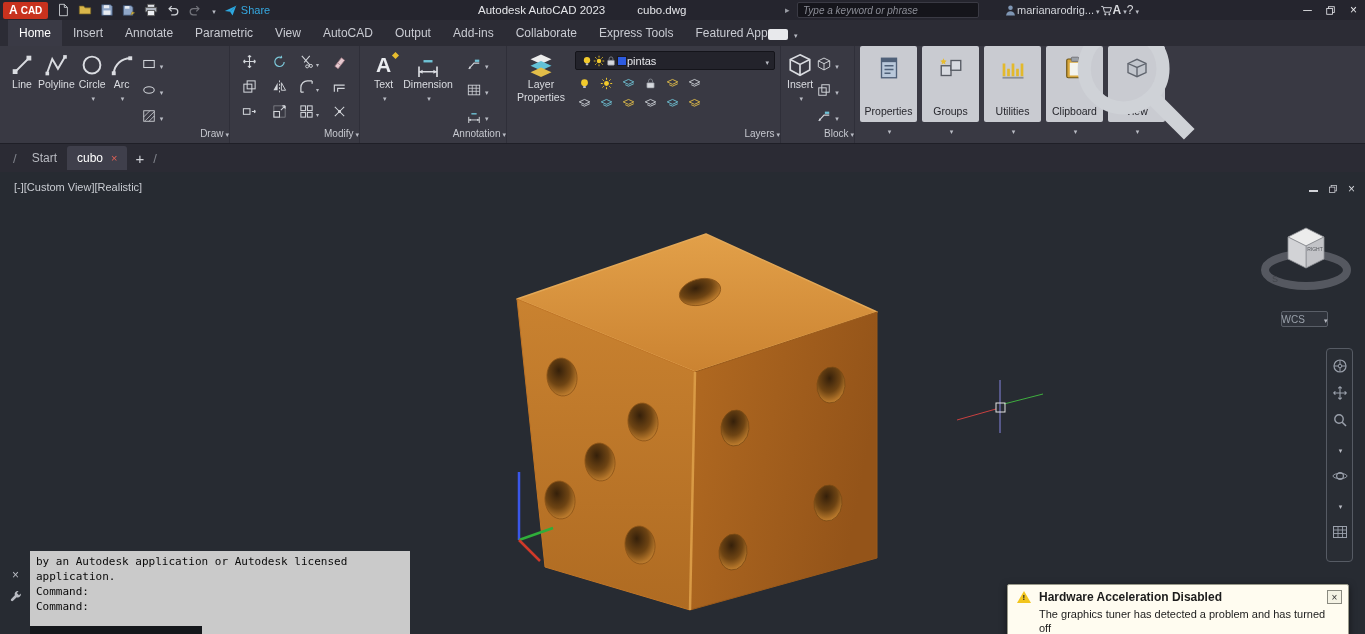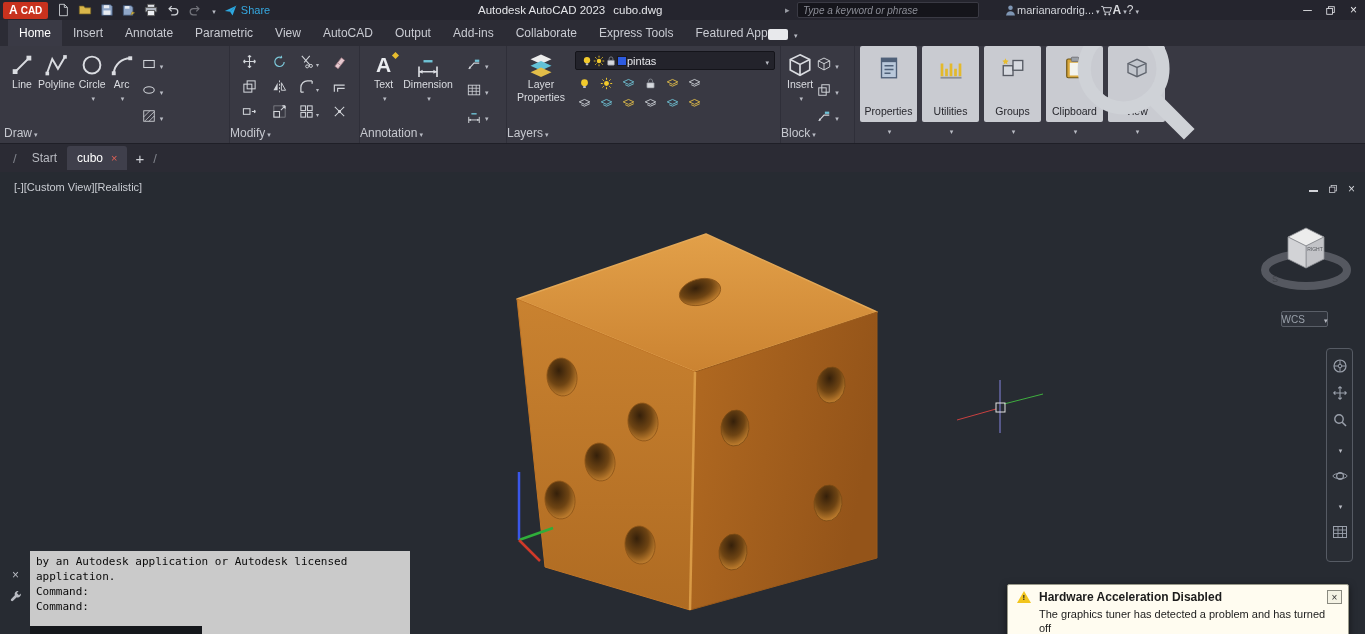--- a/index.html
+++ b/index.html
@@ -12,21 +12,21 @@
 .titlebar{position:relative;height:20px;background:#25252e;color:#d9dadf;font-size:11px}
 .tb-left{position:absolute;left:0;top:0;height:20px;display:flex;align-items:center;gap:8px;padding-left:3px}
 .logo{background:#c8321e;color:#fff;height:17px;display:flex;align-items:center;padding:0 6px;font-weight:bold;border-radius:2px;font-size:10px;gap:3px;cursor:default}
 .logo .la{font-size:12px}
 .qat{width:14px;height:14px;color:#cfd2d7}
 .qat svg{width:14px;height:14px}
 .dimmed{opacity:.45}
 .share{color:#35a8e0;display:flex;align-items:center;gap:4px}
 .share svg{width:13px;height:13px}
 .tb-title{position:absolute;left:478px;top:0;line-height:20px;color:#e4e5e9;font-size:11.5px;white-space:nowrap}
-.tb-title .doc{margin-left:8px}
+.tb-title .doc{margin-left:32px}
 .tb-arrow{position:absolute;left:785px;top:0;line-height:20px;color:#9a9da5;font-size:9px}
 .tb-search{position:absolute;left:797px;top:2px;width:182px;height:16px;background:#15151b;border:1px solid #3a3a44;color:#cfd0d6;font-style:italic;font-size:10px;padding:0 5px;border-radius:2px;font-family:"Liberation Sans",sans-serif}
 .tb-search::placeholder{color:#8b8d96}
 .tb-searchicon{position:absolute;left:983px;top:3px;width:13px;height:13px;color:#cfd2d7}
 .tb-user{position:absolute;left:1004px;top:0;height:20px;display:flex;align-items:center;gap:0;color:#d2d4da}
 .tb-user svg{width:13px;height:13px}
 .adsk-a{font-weight:bold;font-size:12px;color:#d9dade}
 .helpq{font-size:12px;color:#d9dade}
 .tb-win{position:absolute;right:0;top:0;height:20px;display:flex}
 .wbtn{width:23px;height:20px;display:flex;align-items:center;justify-content:center;color:#e8e9ec;font-size:12px}
@@ -36,21 +36,21 @@
 .rtabs{height:26px;background:#2c2c35;display:flex;align-items:stretch;padding-left:8px;font-size:12px;color:#c9cbd2;position:relative}
 .rtab{padding:0 11px;display:flex;align-items:center;cursor:default}
 .rtab.active{background:#3a3a45;color:#fff}
 .ribbon-toggle{position:absolute;left:768px;top:7px;display:flex;gap:4px;align-items:center}
 .ribbon-toggle .chip{width:20px;height:11px;background:#e8e9ec;border-radius:2px}
 
 
 .ribbon{height:98px;background:#393943;display:flex;border-bottom:1px solid #1f1f27;padding-left:4px}
 .rpanel{display:flex;flex-direction:column;border-right:1px solid #2f2f39}
 .rp-body{flex:1;display:flex;padding:3px 2px 0 4px}
-.rp-foot{height:17px;font-size:12px;color:#c6c8cf;text-align:left;line-height:15px}
+.rp-foot{height:17px;font-size:10px;color:#c6c8cf;text-align:right;line-height:15px}
 .bigbtn{display:flex;flex-direction:column;align-items:center;padding:4px 2px 0;color:#dadce1;font-size:10.5px;gap:2px;text-align:center;line-height:11px}
 .bigbtn svg{width:24px;height:24px}
 .minicol{display:flex;flex-direction:column;gap:8px;padding:6px 2px 0 6px}
 .minirow{display:flex;align-items:center;gap:2px;color:#d2d5da}
 .minirow svg{width:14px;height:14px}
 .grid-modify{display:grid;grid-template-columns:repeat(4,30px);grid-auto-rows:25px;align-items:center;justify-items:center;padding-top:3px}
 .mcell{display:flex;align-items:center;color:#d2d5da}
 .mcell svg{width:15px;height:15px}
 .bigA{font-size:21px;font-weight:bold;color:#e9ebef;line-height:24px;position:relative}
 .bigA i{position:absolute;right:-7px;top:0;width:5px;height:5px;background:#e8bd2e;transform:rotate(45deg)}
@@ -684,32 +684,32 @@
         <svg>
           <use href="#i-props"></use>
         </svg>
         <span>Properties</span>
       </div>
     <div class="lp-foot"><span class="cdn"></span></div>
   </div>
   <div class="lp">
     <div class="lp-card">
         <svg>
-          <use href="#i-measure"></use>
-        </svg>
-        <span>Utilities</span>
+          <use href="#i-groups"></use>
+        </svg>
+        <span>Groups</span>
       </div>
     <div class="lp-foot"><span class="cdn"></span></div>
   </div>
   <div class="lp">
     <div class="lp-card">
         <svg>
-          <use href="#i-groups"></use>
-        </svg>
-        <span>Groups</span>
+          <use href="#i-measure"></use>
+        </svg>
+        <span>Utilities</span>
       </div>
     <div class="lp-foot"><span class="cdn"></span></div>
   </div>
   <div class="lp">
     <div class="lp-card">
         <svg>
           <use href="#i-clip"></use>
         </svg>
         <span>Clipboard</span>
       </div>

